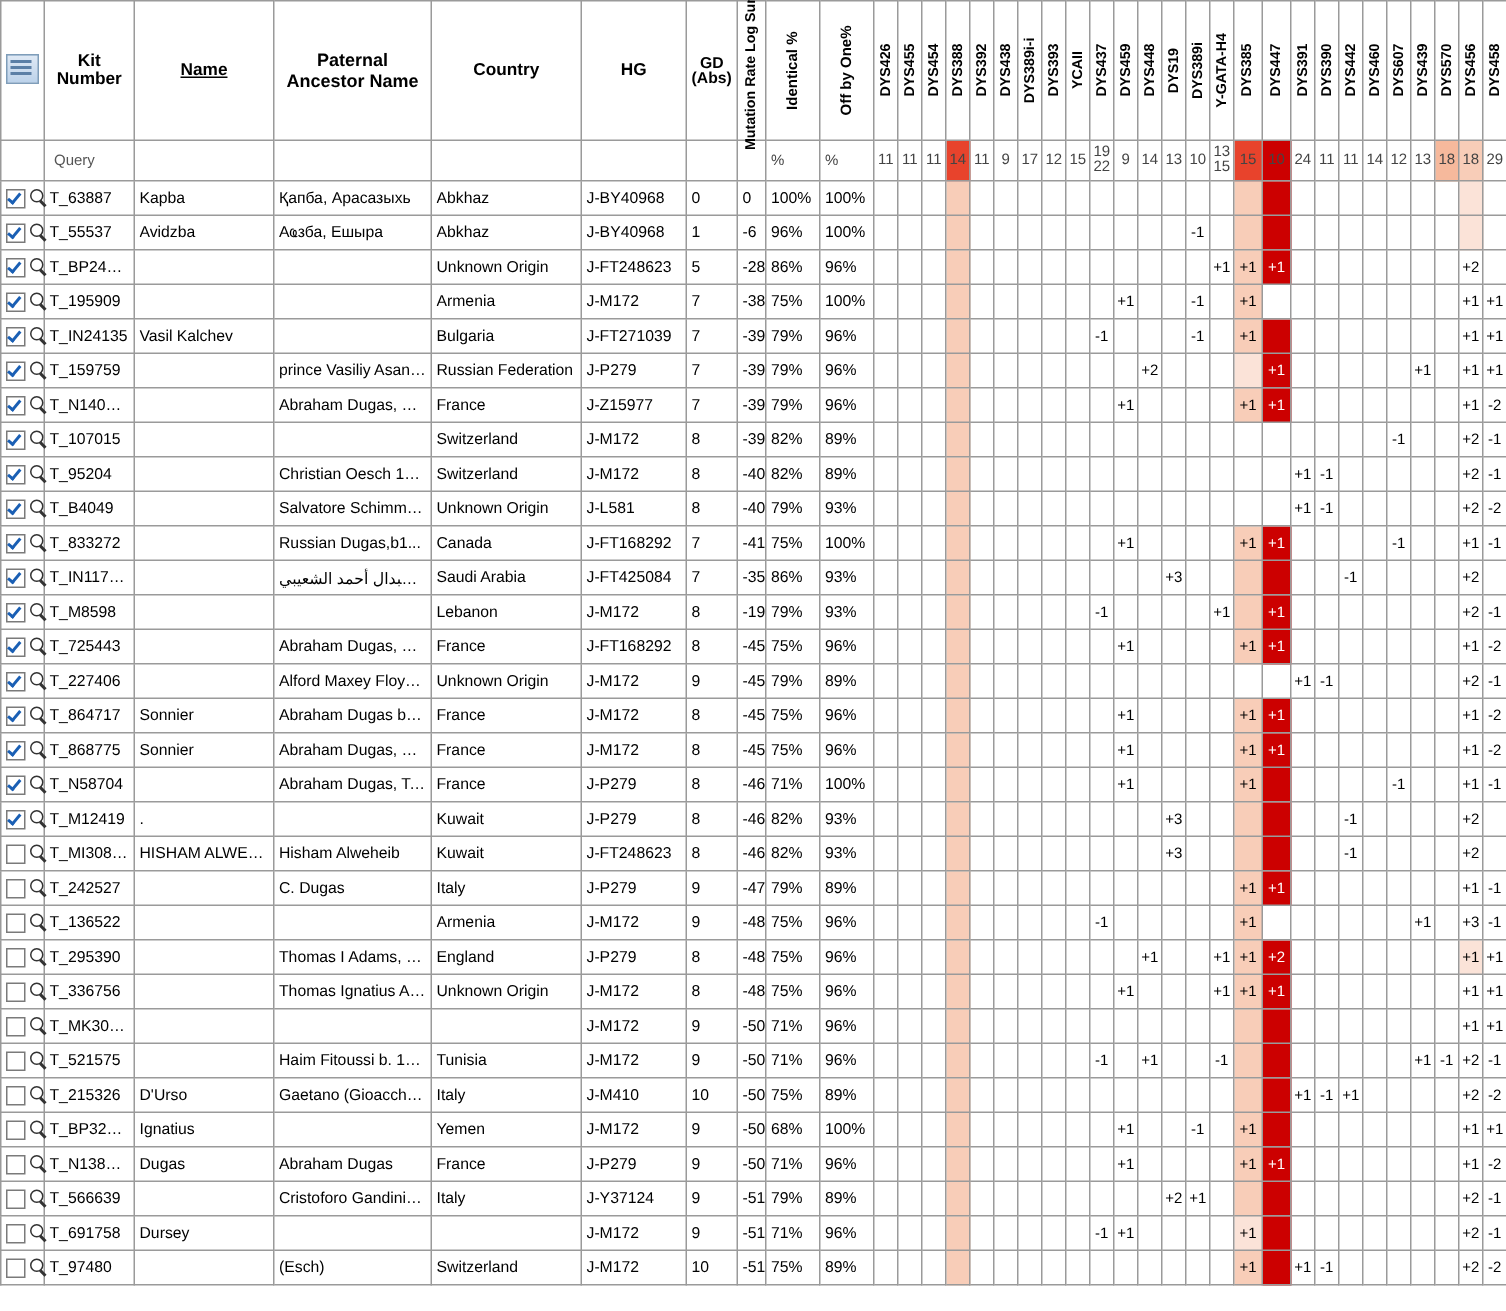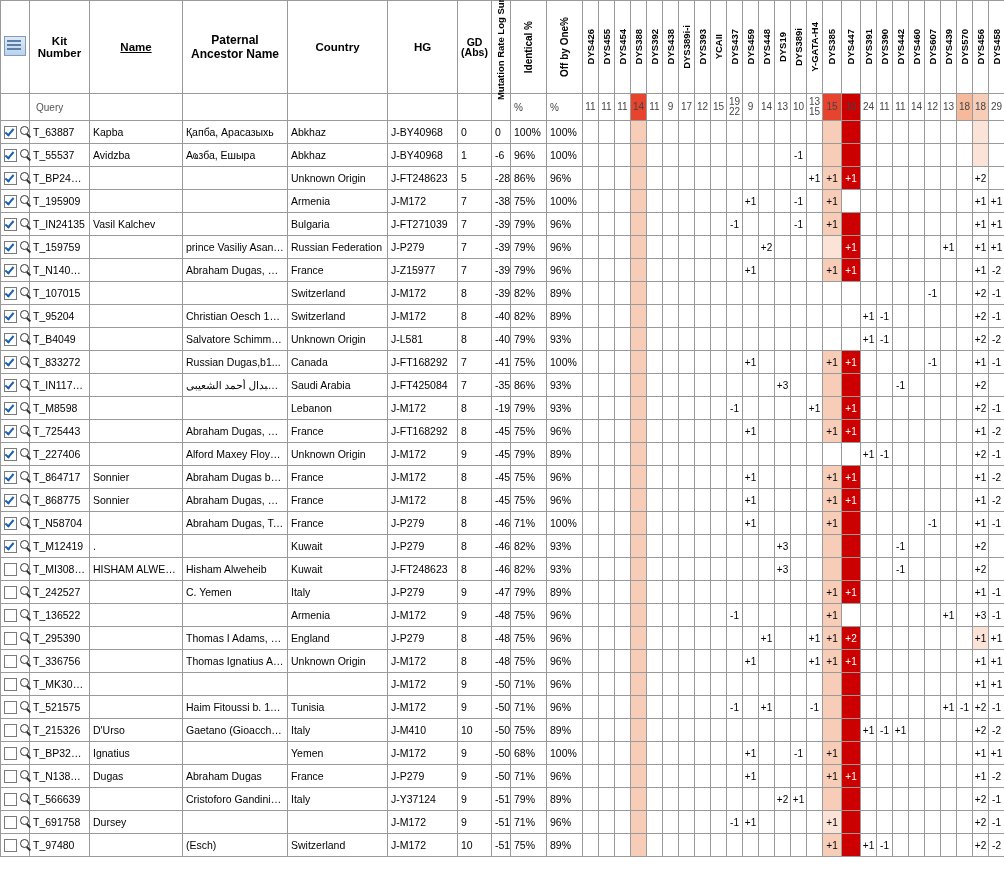--- a/index.html
+++ b/index.html
@@ -1252,21 +1252,21 @@
         </tr>
         <tr>
           <td class="sel-cell"><span class="chk"></span><span class="magn"></span></td>
           <td class="cellpad">
             <span class="trunc">T_242527</span>
           </td>
           <td class="cellpad">
             <span class="trunc"></span>
           </td>
           <td class="cellpad">
-            <span class="trunc">C. Yemen</span>
+            <span class="trunc">C. Dugas</span>
           </td>
           <td class="cellpad">
             <span class="trunc">Italy</span>
           </td>
           <td class="cellpad">
             <span class="trunc">J-P279</span>
           </td>
           <td class="cellpad">9</td>
           <td class="cellpad">-47</td>
           <td class="cellpad">79%</td>

